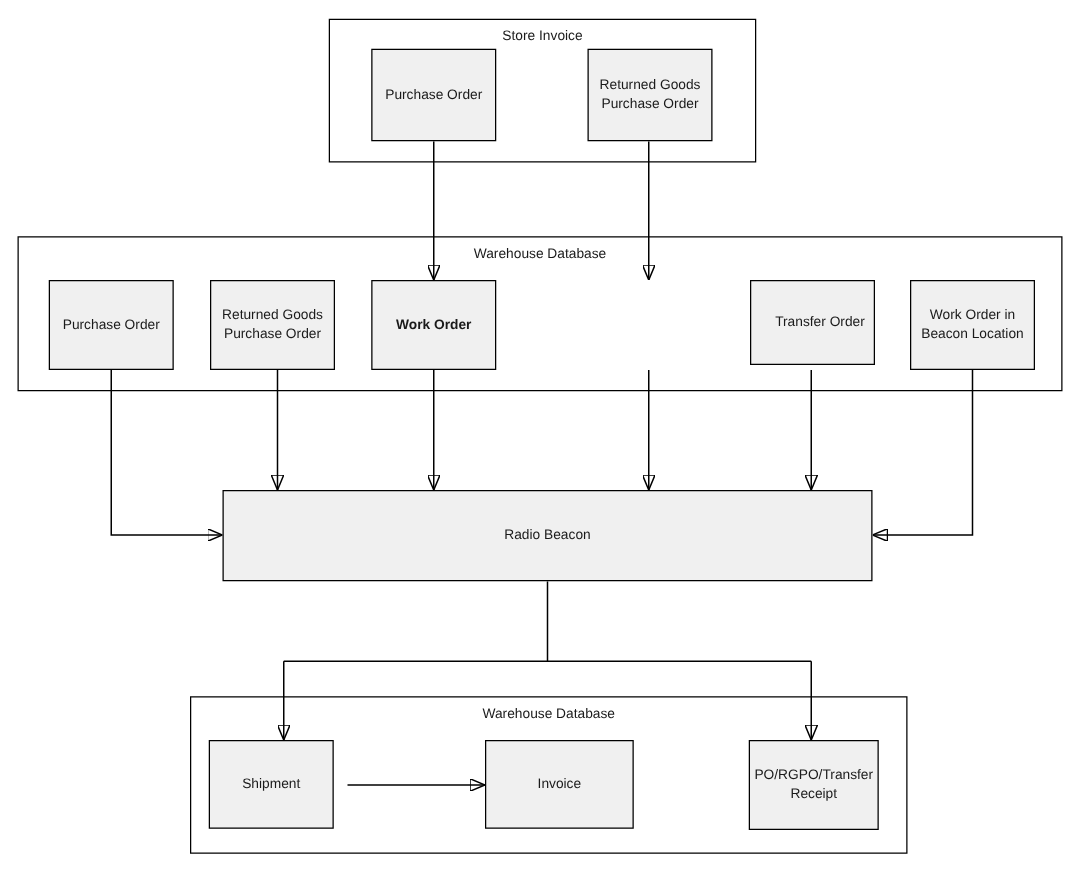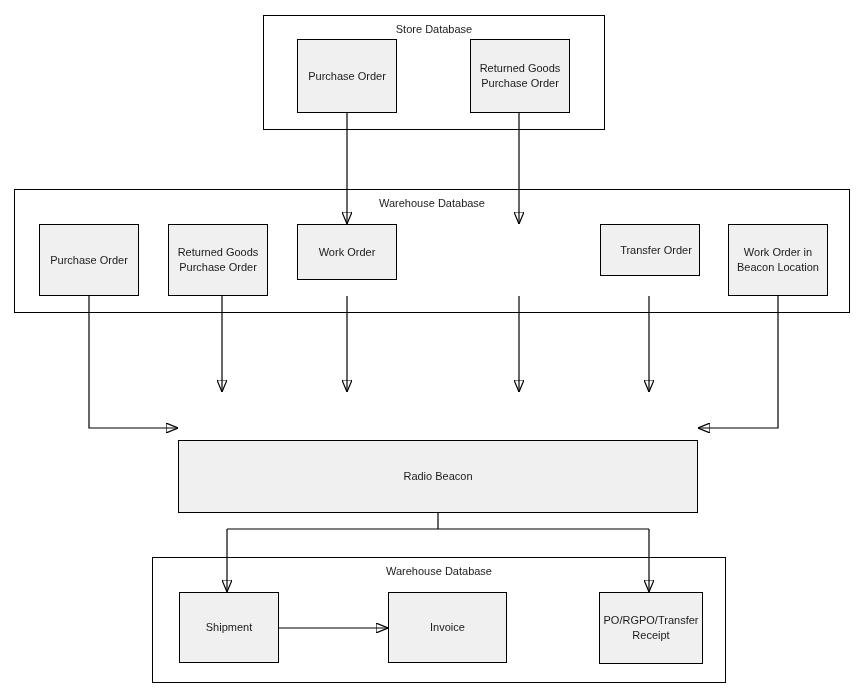--- a/index.html
+++ b/index.html
@@ -44,47 +44,47 @@
   }
   
   .g-store  { left: 263px; top: 15px;  width: 342px; height: 115px; }
   .g-whmid  { left: 14px;  top: 189px; width: 836px; height: 124px; }
   .g-whbot  { left: 152px; top: 557px; width: 574px; height: 126px; }
   
   .n-store-po    { left: 297px; top: 39px;  width: 100px; height: 74px; }
   .n-store-rgpo  { left: 470px; top: 39px;  width: 100px; height: 74px; }
   .n-wh-po       { left: 39px;  top: 224px; width: 100px; height: 72px; }
   .n-wh-rgpo     { left: 168px; top: 224px; width: 100px; height: 72px; }
-  .n-wh-wo       { left: 297px; top: 224px; width: 100px; height: 56px; }
+  .n-wh-wo       { left: 297px; top: 224px; width: 100px; height: 72px; font-weight: bold; }
   .n-wh-credit   { left: 470px; top: 224px; width: 100px; height: 72px; }
-  .n-wh-to       { left: 600px; top: 224px; width: 100px; height: 52px; padding-left: 18px; }
+  .n-wh-to       { left: 600px; top: 224px; width: 100px; height: 68px; padding-left: 18px; }
   .n-wh-wosl     { left: 728px; top: 224px; width: 100px; height: 72px; }
-  .n-beacon      { left: 178px; top: 392px; width: 520px; height: 73px; margin-top: 48px; }
-  .n-shipment    { left: 179px; top: 592px; width: 100px; height: 71px; justify-content: center; }
+  .n-beacon      { left: 178px; top: 392px; width: 520px; height: 73px; }
+  .n-shipment    { left: 167px; top: 592px; width: 100px; height: 71px; justify-content: center; }
   .n-invoice     { left: 388px; top: 592px; width: 119px; height: 71px; }
   .n-receipt     { left: 599px; top: 592px; width: 104px; height: 72px; }
   svg.edges {
     position: absolute;
     left: 0; top: 0;
     width: 863px; height: 699px;
     pointer-events: none;
   }
   svg.edges path {
     stroke: #000000;
     stroke-width: 1.2;
     fill: none;
   }
 </style>
 </head>
 <body>
 
 <div class="canvas">
 
   <div class="group g-store">
-    <div class="group-label">Store Database</div>
+    <div class="group-label">Store Invoice</div>
   </div>
 
   <div class="group g-whmid">
     <div class="group-label">Warehouse Database</div>
   </div>
 
   <div class="group g-whbot">
     <div class="group-label">Warehouse Database</div>
   </div>
 

